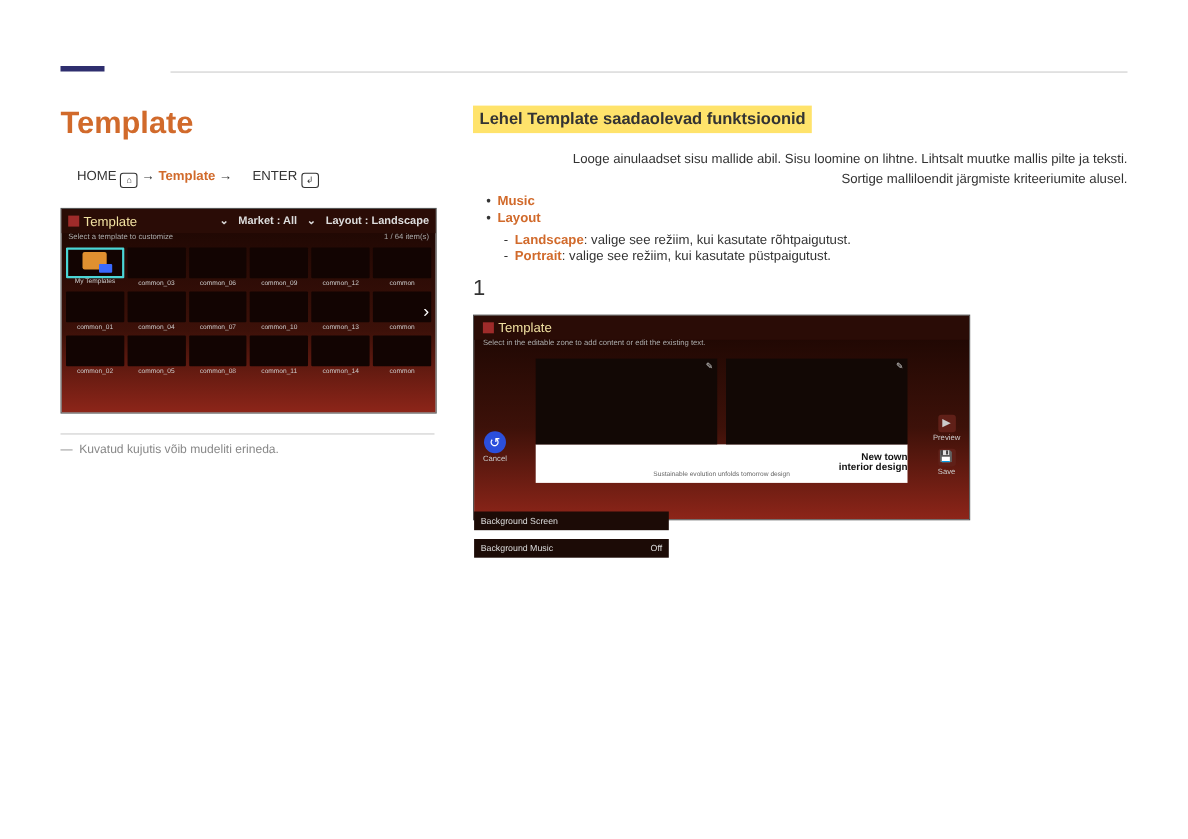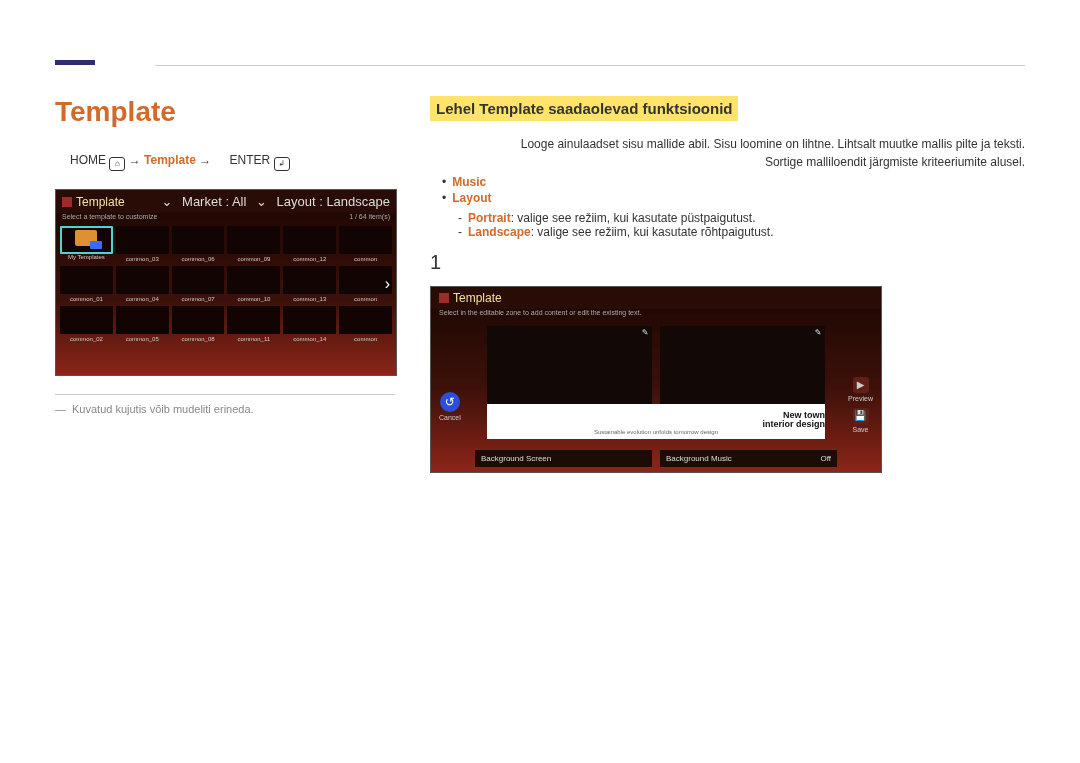--- a/index.html
+++ b/index.html
@@ -67,21 +67,21 @@
     color:#ccc;
     font-size:8px;
   }
   .s1-top {
     display:flex;
     align-items:center;
     padding:4px 6px;
     background:#2a0c06;
   }
   .s1-title { color:#f0e0a0; font-size:12px; }
-  .s1-filters { margin-left:auto; font-size:13px; color:#ddd; }
+  .s1-filters { margin-left:auto; font-size:10px; color:#ddd;font-weight:bold; }
   .s1-filters span { margin-left:6px; }
   .s1-sub { padding: 0 6px; font-size:7px; color:#aaa; display:flex;}
   .s1-grid {
     padding: 6px 4px;
     display:grid;
     grid-template-columns: repeat(6, 1fr);
     gap:3px 3px;
   }
   .cell {
     background:#120402;
@@ -245,21 +245,22 @@
   }
   .s2-cap-sub {
     text-align:center;
     font-size:6px;
     color:#ccc;
   }
   .s2-bottom {
     display:flex;
     justify-content:center;
     gap:8px;
-    margin-top:7px;
+    margin-top:22px;
+    flex-direction:column;
   }
   .s2-btn {
     background:#1c0b06;
     width:165px;
     font-size:8px;
     color:#ddd;
     padding:4px 6px;
     display:flex;
     justify-content:space-between;
   }
@@ -373,22 +374,22 @@
     <div class="col-right">
       <div class="h2">Lehel Template saadaolevad funktsioonid</div>
       <p class="body-p">Looge ainulaadset sisu mallide abil. Sisu loomine on lihtne. Lihtsalt muutke mallis pilte ja teksti.</p>
       <p class="body-p">Sortige malliloendit järgmiste kriteeriumite alusel.</p>
 
       <div class="bullets">
         <div class="b-row"><span class="dot">•</span><span class="accent">Music</span></div>
         <div class="b-row"><span class="dot">•</span><span class="accent">Layout</span></div>
       </div>
       <div class="sub-bullets">
+        <div><span class="dash">-</span><span class="accent">Landscape</span><span>: valige see režiim, kui kasutate rõhtpaigutust.</span></div>
         <div><span class="dash">-</span><span class="accent">Portrait</span><span>: valige see režiim, kui kasutate püstpaigutust.</span></div>
-        <div><span class="dash">-</span><span class="accent">Landscape</span><span>: valige see režiim, kui kasutate rõhtpaigutust.</span></div>
       </div>
 
       <div class="step-row">
         <span class="step-num">1</span>
       </div>
 
       
       <div class="screenshot2">
         <div class="s2-top">
           <span style="display:inline-block;width:10px;height:10px;background:#b33;opacity:.8;margin-right:4px;"></span>

